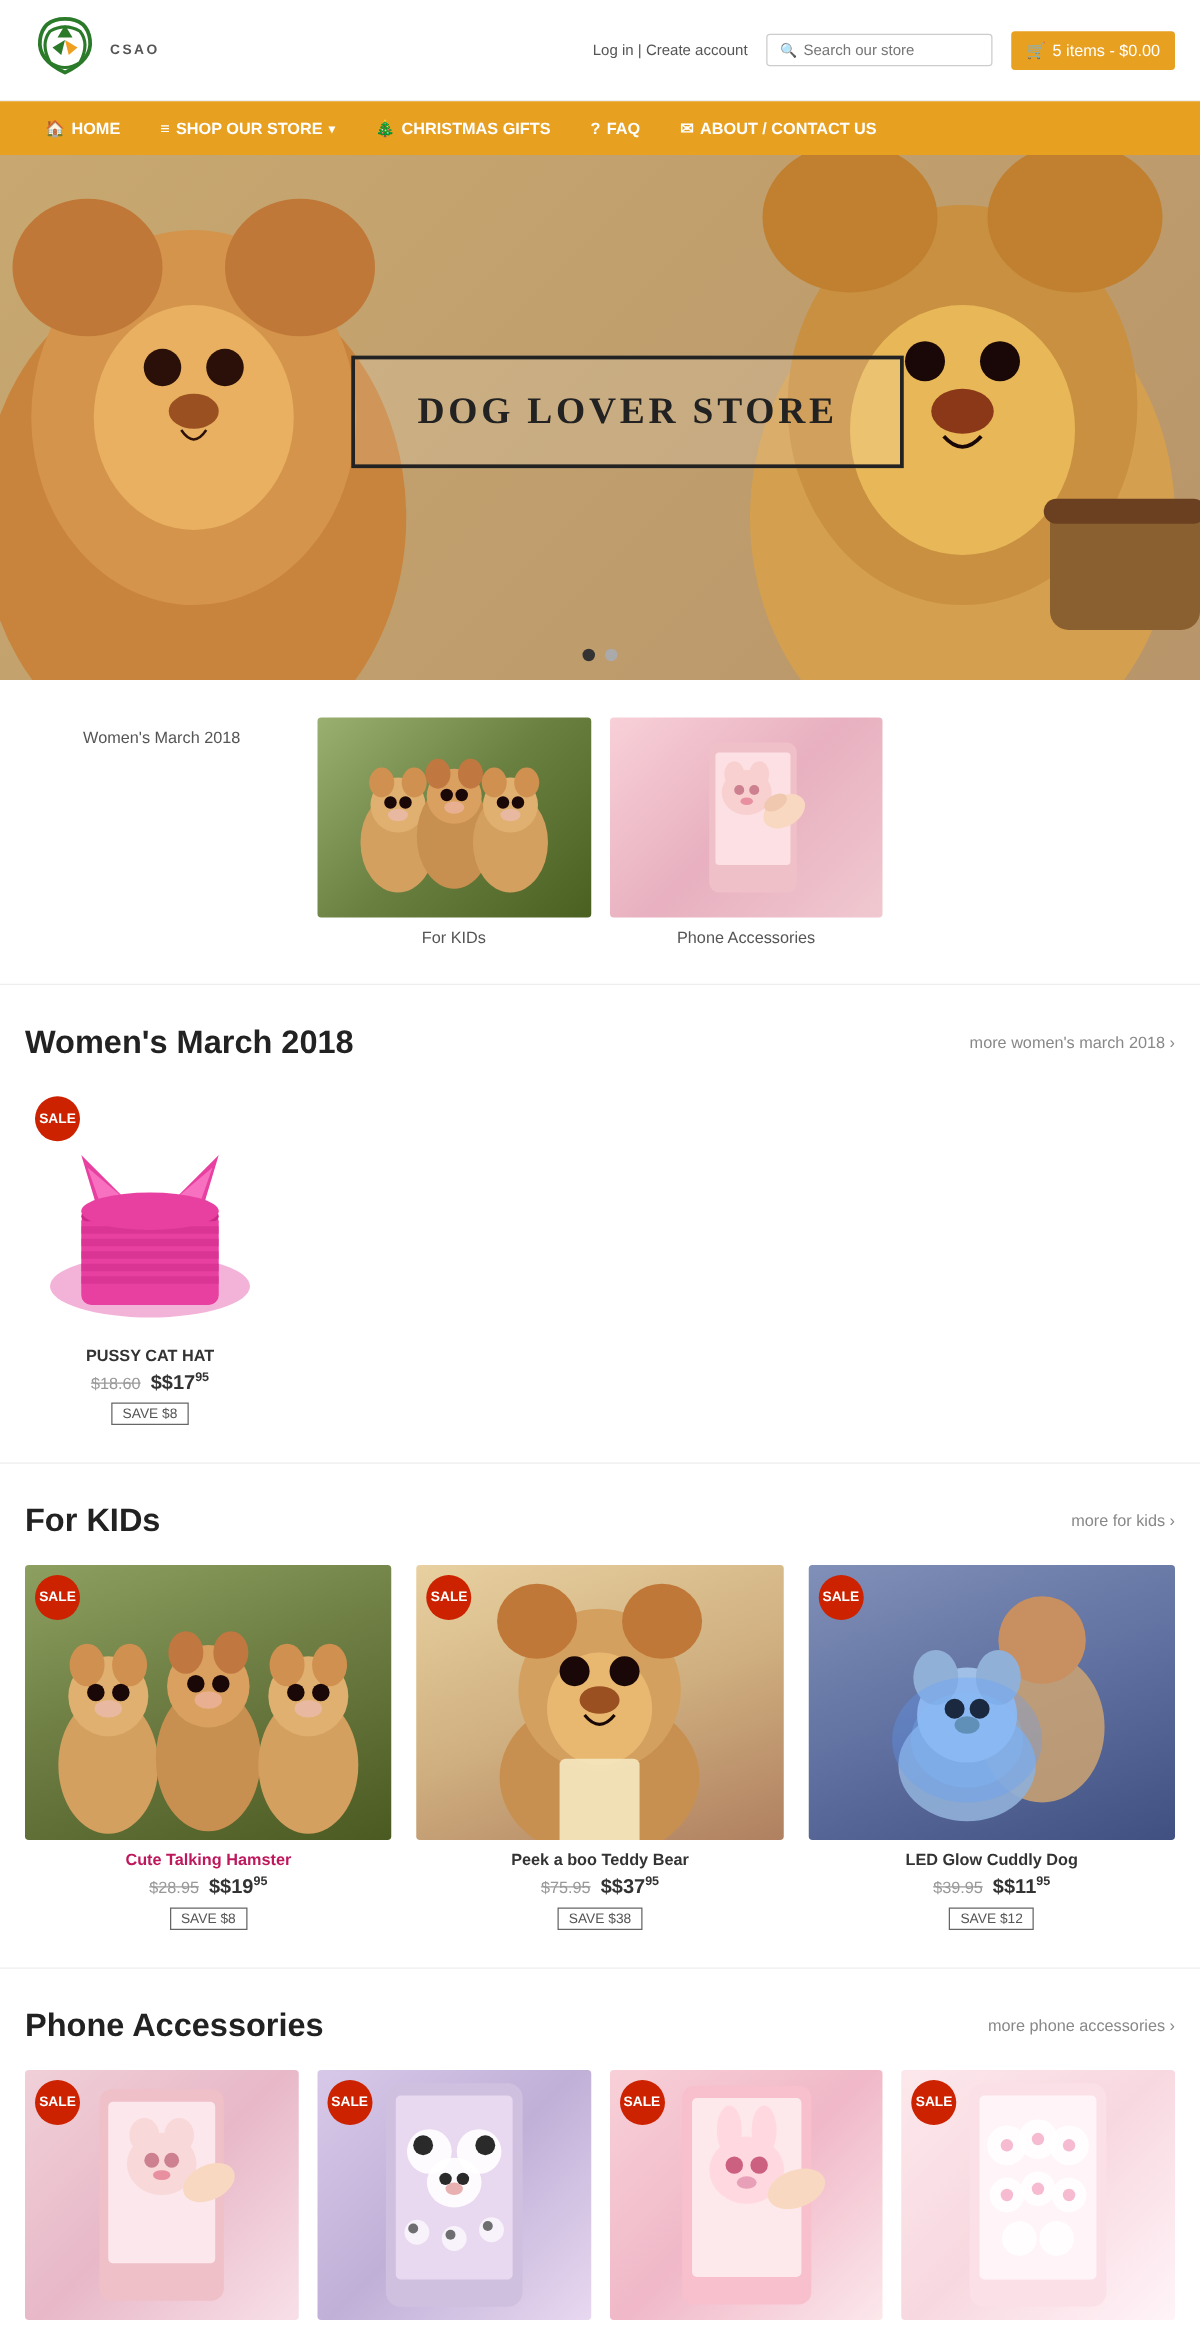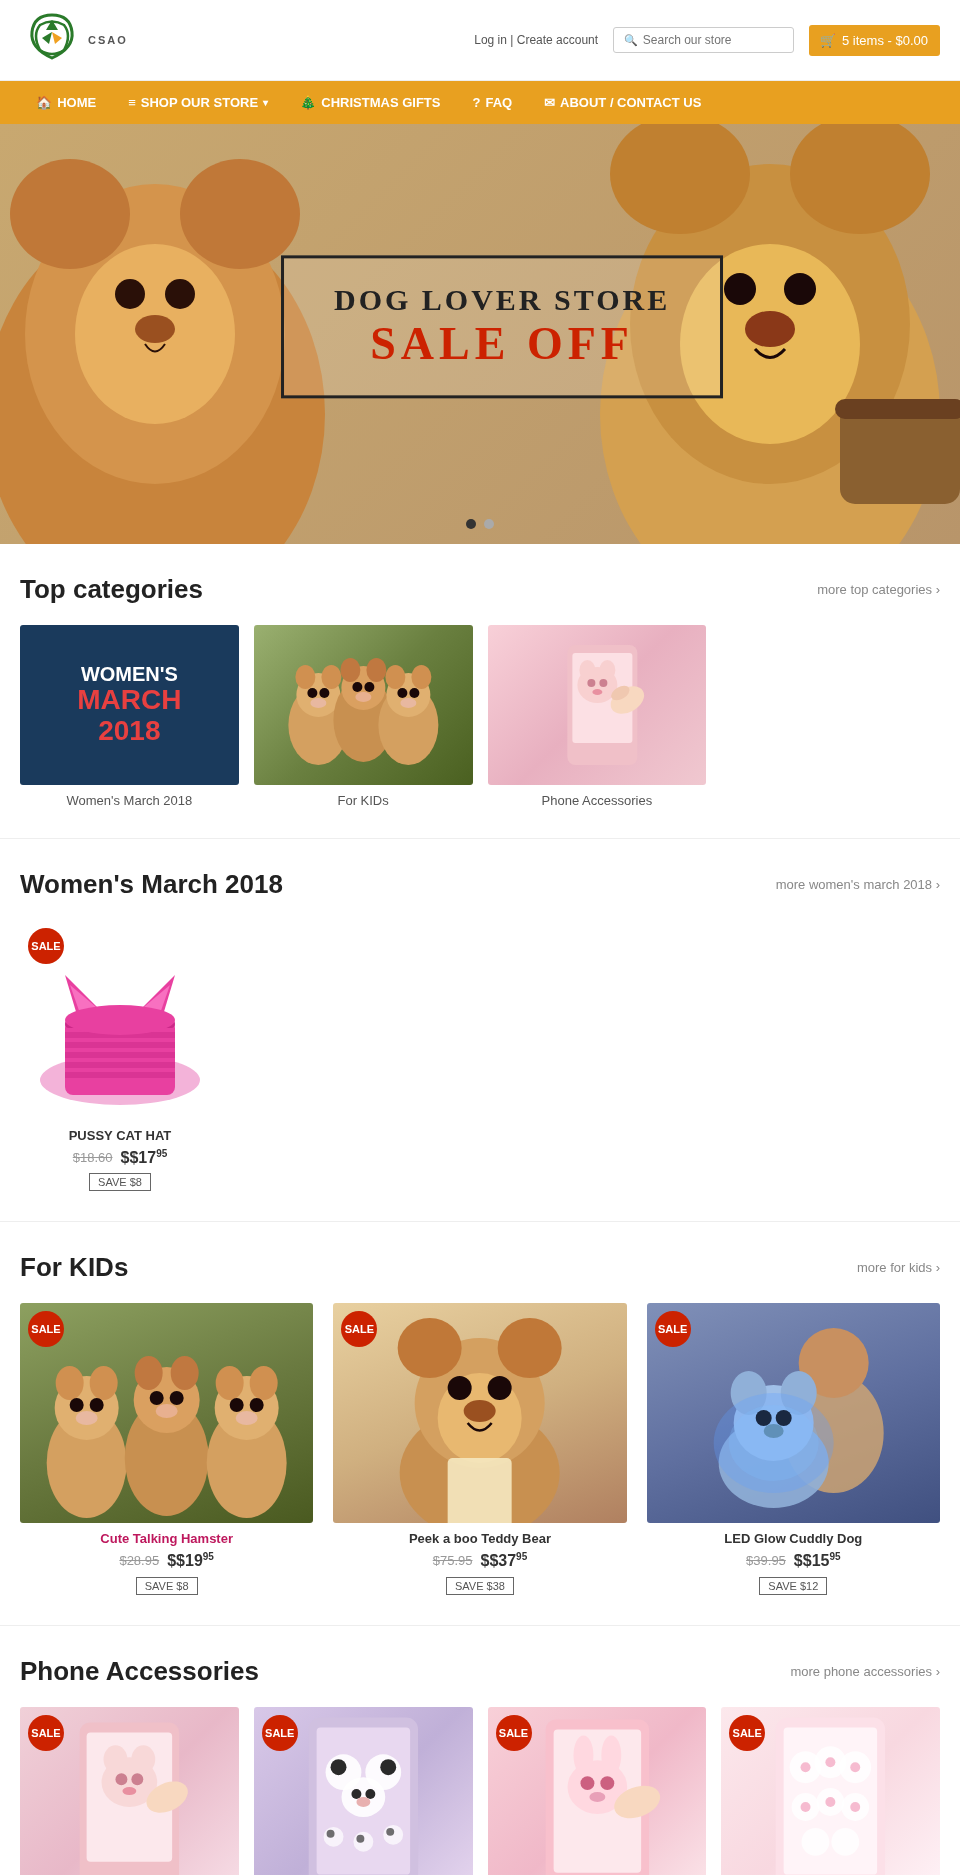--- a/index.html
+++ b/index.html
@@ -87,42 +87,32 @@
       <ellipse cx="190" cy="215" rx="25" ry="18" fill="#8a3818"></ellipse>
       <path d="M175,235 Q190,252 205,235" stroke="#1a0808" stroke-width="3" fill="none"></path>
 
       <rect x="260" y="290" width="120" height="100" rx="15" fill="#8a6030"></rect>
       <rect x="255" y="285" width="130" height="20" rx="10" fill="#6a4020"></rect>
     </svg>
   </div>
 
   <div style="position:absolute; top:50%; left:50%; transform:translate(-45%,-55%); border:3px solid #222; padding:25px 50px; text-align:center; background:rgba(255,255,255,0.15);">
     <div style="font-size:30px; font-weight:900; color:#222; letter-spacing:3px; font-family:Georgia,serif;">DOG LOVER STORE</div>
-    <div style="font-size:46px; font-weight:900; color:#cc2200; letter-spacing:5px; font-family:Georgia,serif;">SALE OFF</div>
   </div>
 
   <div style="position:absolute; bottom:15px; left:50%; transform:translateX(-50%); display:flex; gap:8px;">
     <div style="width:10px; height:10px; border-radius:50%; background:#333;"></div>
     <div style="width:10px; height:10px; border-radius:50%; background:#aaa;"></div>
   </div>
 </div>
 
 <section style="padding:30px 20px; border-bottom:1px solid #eee;">
-  <div style="display:flex; justify-content:space-between; align-items:center; margin-bottom:20px;">
-    <h2 style="font-size:26px; font-weight:bold; color:#222;">Top categories</h2>
-    <a href="#" style="font-size:13px; color:#888; text-decoration:none;">more top categories ›</a>
-  </div>
   <div style="display:grid; grid-template-columns:repeat(4,1fr); gap:15px;">
 
     <div style="cursor:pointer;">
-      <div style="background:#1a3a5c; height:160px; border-radius:3px; display:flex; align-items:center; justify-content:center; flex-direction:column;">
-        <div style="color:#fff; font-size:20px; font-weight:900; line-height:1.1; text-align:center; font-family:Arial Black,sans-serif;">WOMEN'S</div>
-        <div style="color:#e84040; font-size:28px; font-weight:900; line-height:1.1; text-align:center; font-family:Arial Black,sans-serif;">MARCH</div>
-        <div style="color:#e84040; font-size:28px; font-weight:900; line-height:1.1; text-align:center; font-family:Arial Black,sans-serif;">2018</div>
-      </div>
       <div style="font-size:13px; color:#555; margin-top:8px; text-align:center;">Women's March 2018</div>
     </div>
 
     <div style="cursor:pointer;">
       <div style="height:160px; border-radius:3px; overflow:hidden; background:linear-gradient(135deg, #9ab070, #6a8040, #4a6020);">
         <svg width="100%" height="160" viewBox="0 0 170 160">
 
           <ellipse cx="40" cy="100" rx="30" ry="40" fill="#d4a060"></ellipse>
           <ellipse cx="40" cy="70" rx="22" ry="22" fill="#e0b070"></ellipse>
           <ellipse cx="27" cy="52" rx="10" ry="12" fill="#d09050"></ellipse>
@@ -305,21 +295,21 @@
           <ellipse cx="120" cy="140" rx="60" ry="50" fill="#60a0ff" opacity="0.3"></ellipse>
           <ellipse cx="120" cy="140" rx="45" ry="38" fill="#80c0ff" opacity="0.25"></ellipse>
           <circle cx="110" cy="115" r="8" fill="#1a2840"></circle>
           <circle cx="130" cy="115" r="8" fill="#1a2840"></circle>
           <ellipse cx="120" cy="128" rx="10" ry="7" fill="#6090b8"></ellipse>
         </svg>
       </div>
       <div style="font-size:13px; font-weight:bold; color:#333; margin-top:8px;">LED Glow Cuddly Dog</div>
       <div style="display:flex; align-items:center; justify-content:center; gap:8px; margin-top:5px;">
         <span style="font-size:13px; color:#999; text-decoration:line-through;">$39.95</span>
-        <span style="font-size:16px; font-weight:bold; color:#333;">$<span>$15</span><sup style="font-size:10px;">95</sup></span>
+        <span style="font-size:16px; font-weight:bold; color:#333;">$<span>$11</span><sup style="font-size:10px;">95</sup></span>
       </div>
       <div style="border:1px solid #666; font-size:11px; color:#555; padding:2px 8px; margin-top:6px; display:inline-block;">SAVE $12</div>
     </div>
 
   </div>
 </section>
 
 <section style="padding:30px 20px;">
   <div style="display:flex; justify-content:space-between; align-items:center; margin-bottom:20px;">
     <h2 style="font-size:26px; font-weight:bold; color:#222;">Phone Accessories</h2>

